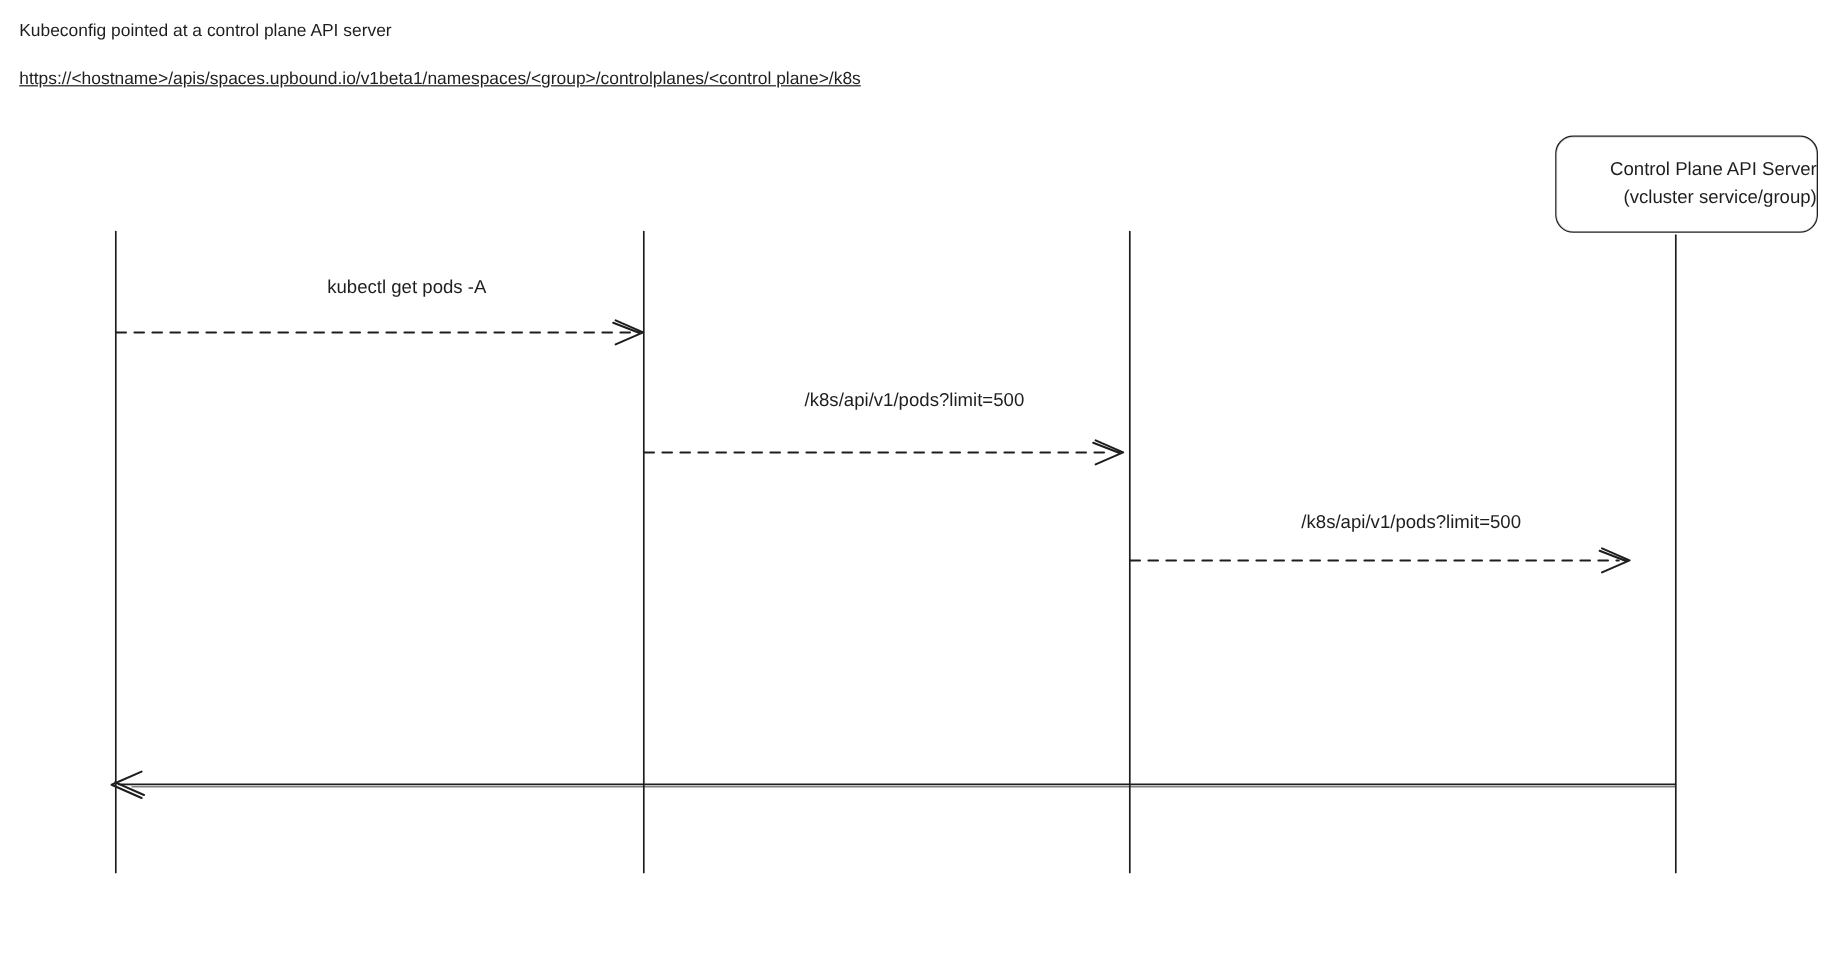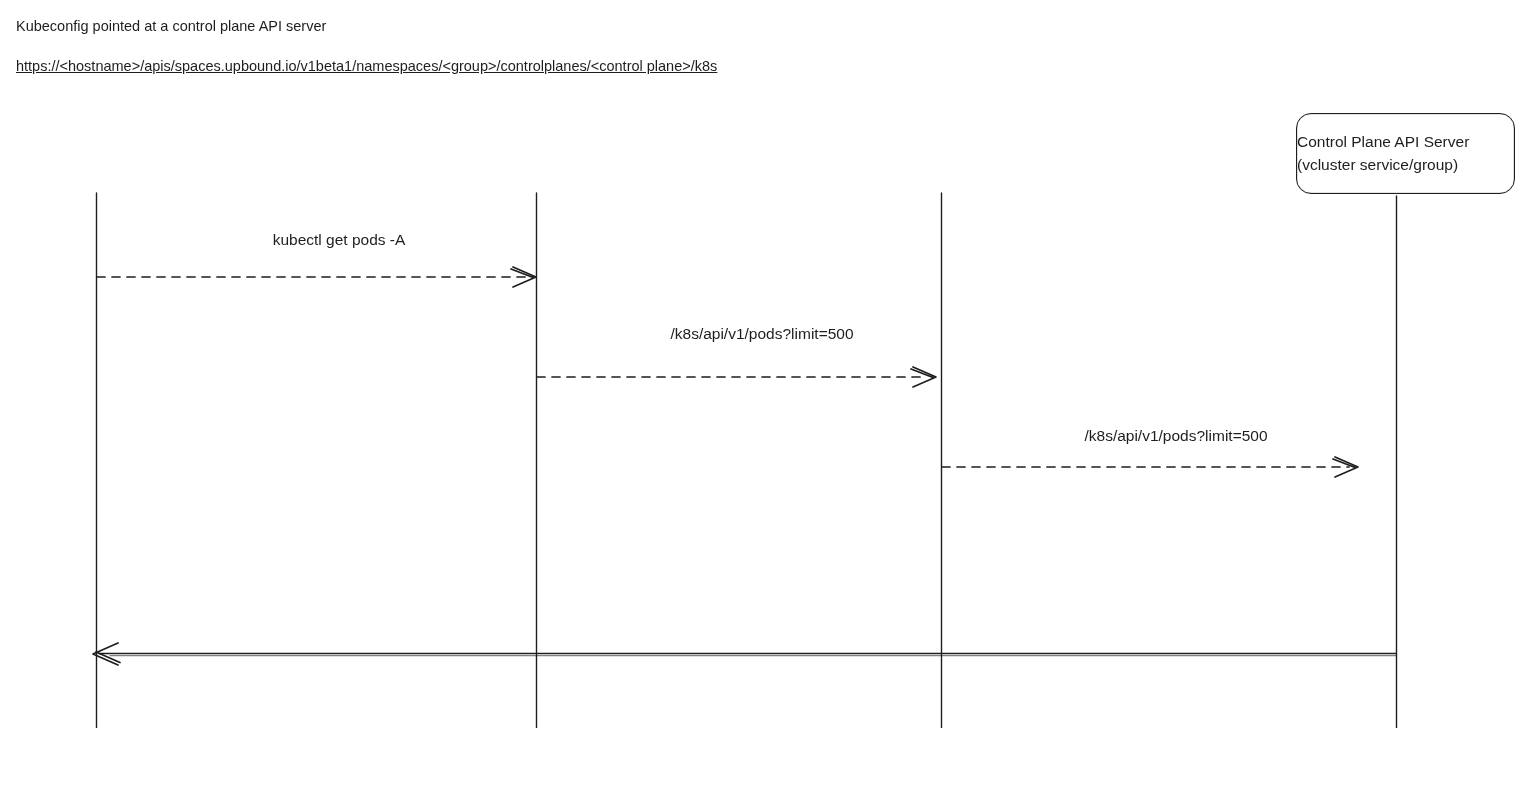--- a/index.html
+++ b/index.html
@@ -34,21 +34,21 @@
   }
 
   .actor {
     position: absolute;
     box-sizing: border-box;
     border: 1.7px solid #1e1e1e;
     border-radius: 15px;
     background: #ffffff;
     display: flex;
     flex-direction: column;
-    align-items: flex-start;
+    align-items: flex-end;
     justify-content: center;
     text-align: center;
     font-size: 15.5px;
     line-height: 1.45;
     color: #1e1e1e;
     
     box-shadow: 0 0 0 0.6px rgba(30,30,30,0.25) inset;
   }
   .actor-user     { left: 16px;   top: 137px; width: 160px; height: 56px; }
   .actor-gateway  { left: 435px;  top: 137px; width: 202px; height: 56px; }

